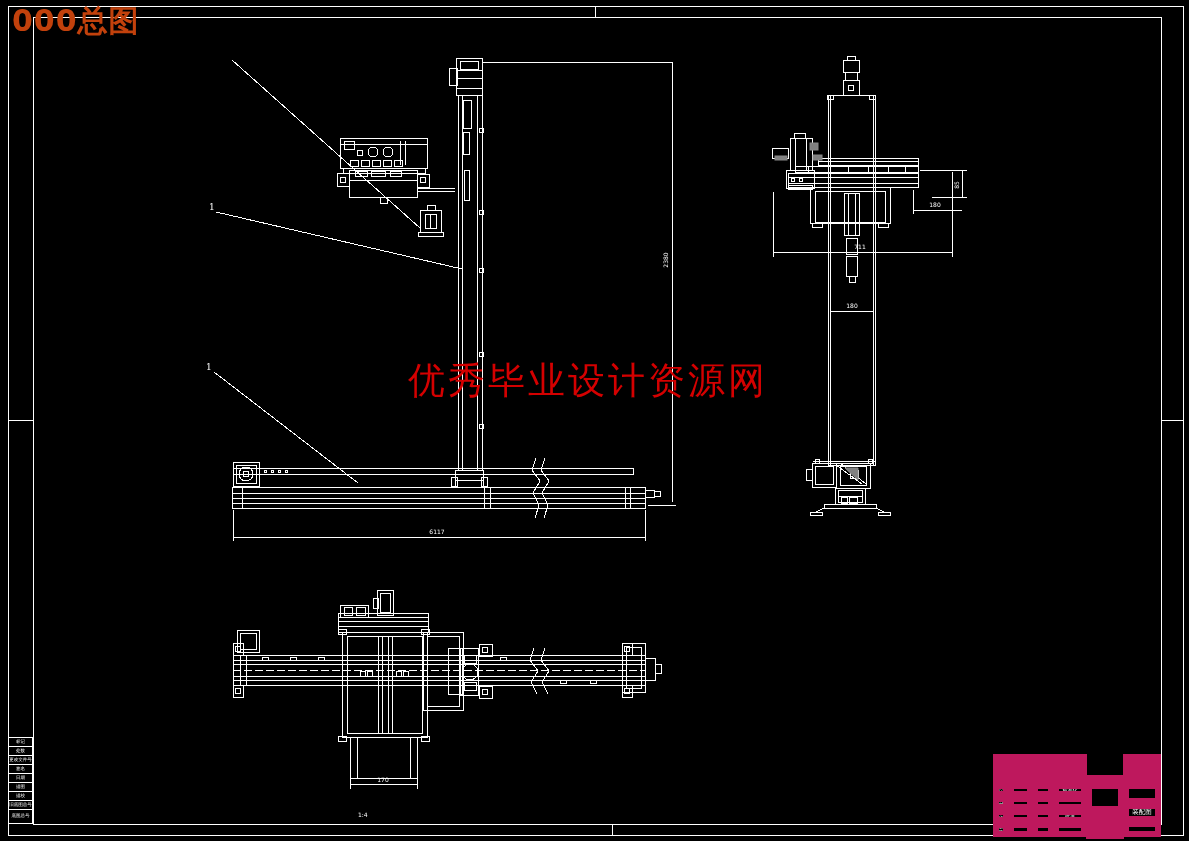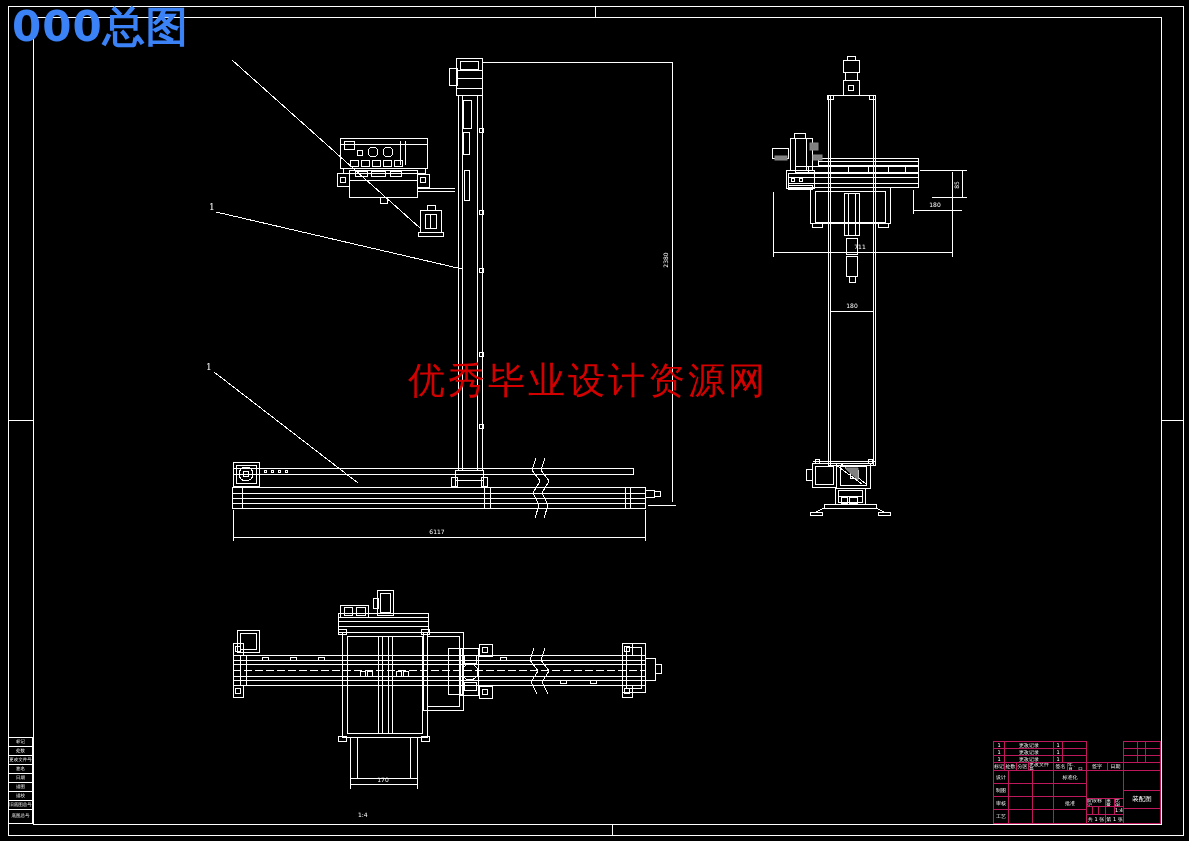--- a/index.html
+++ b/index.html
@@ -4,34 +4,34 @@
 <style>
   html,body{margin:0;padding:0;background:#000;}
   .sheet{position:relative;width:1189px;height:841px;background:#000;overflow:hidden;
          font-family:"DejaVu Sans",sans-serif;}
   .sheet svg{position:absolute;left:0;top:0;}
   .ln{stroke:#fff;fill:none;stroke-width:1;shape-rendering:crispEdges;}
   .lngray{stroke:#888;fill:#808080;stroke-width:1;}
   .dimtxt{fill:#fff;font-size:6px;font-family:"DejaVu Sans",sans-serif;}
   .callout{fill:#fff;font-size:9px;font-family:"DejaVu Serif",serif;}
   .ov{position:absolute;white-space:nowrap;line-height:1;}
-  .cad-title{left:12px;top:6px;font-size:42px;font-weight:bold;color:#3b82f6;
+  .cad-title{left:12px;top:6px;font-size:30px;font-weight:bold;color:#c2410c;
              font-family:"DejaVu Sans",sans-serif;letter-spacing:1px;text-align:right;}
   .wm1{left:408px;top:362px;font-size:37px;color:#d40000;letter-spacing:3px;
        font-family:"DejaVu Serif",serif;}
   .wm2{left:452px;top:432px;font-size:42px;color:#d40000;letter-spacing:2px;
        font-family:"DejaVu Serif",serif;}
   .tech{left:676px;top:741px;width:330px;color:#fff;}
   .tech .t{font-size:8px;text-align:center;width:240px;margin:0 auto 3px auto;}
   .tech .l{font-size:6.5px;margin-top:1px;white-space:nowrap;}
   
   .tb{position:absolute;left:993px;top:741px;width:168px;height:83px;color:#fff;}
-  .tb .cell{position:absolute;border:1px solid #be185d;box-sizing:border-box;
+  .tb .cell{position:absolute;border:6px solid #be185d;box-sizing:border-box;
             font-size:5px;line-height:1;overflow:hidden;display:flex;
-            align-items:center;justify-content:center;text-align:left;}
+            align-items:center;justify-content:center;text-align:right;margin-top:13px;}
   .mt{position:absolute;left:8px;top:737px;width:25px;height:87px;color:#fff;}
   .mt .row{position:absolute;left:0;width:25px;height:10px;border:1px solid #fff;
            box-sizing:border-box;font-size:4.5px;line-height:1;display:flex;
            align-items:center;justify-content:center;overflow:hidden;}
 </style>
 </head>
 <body>
 
 <div class="sheet">
 

